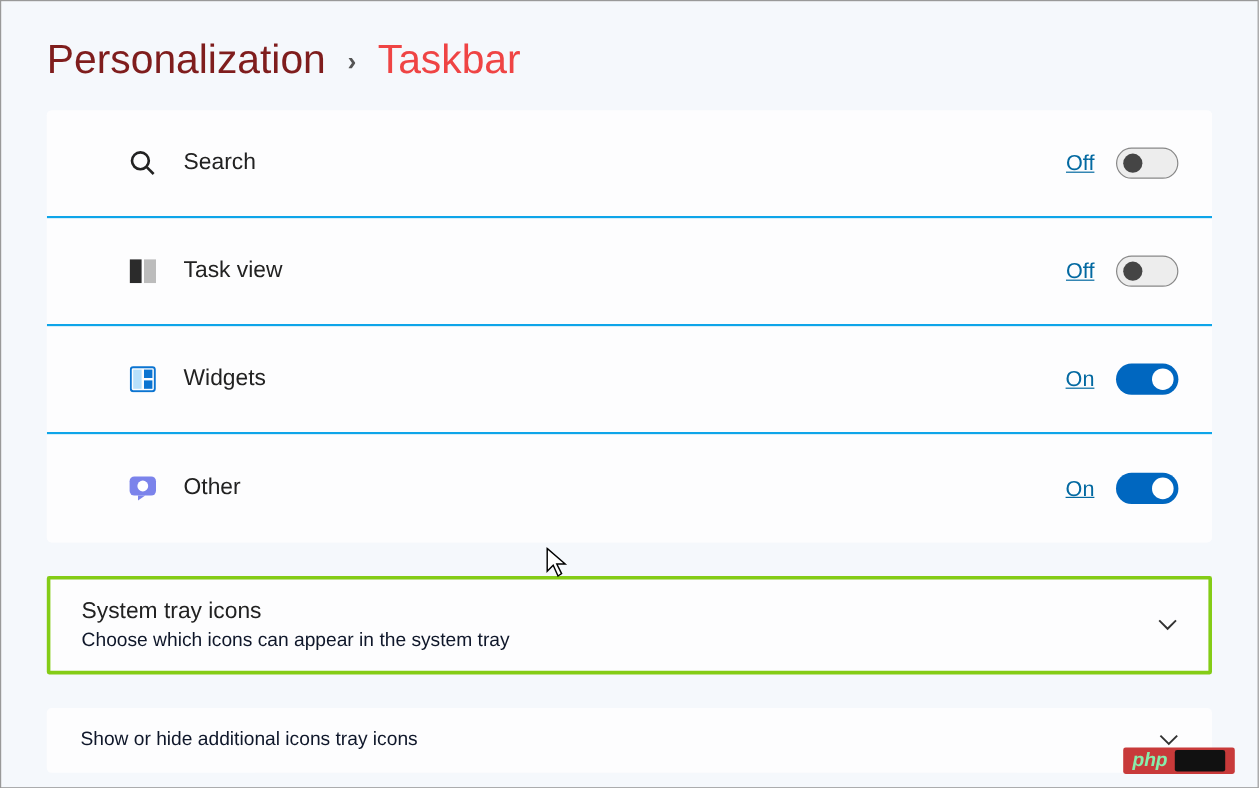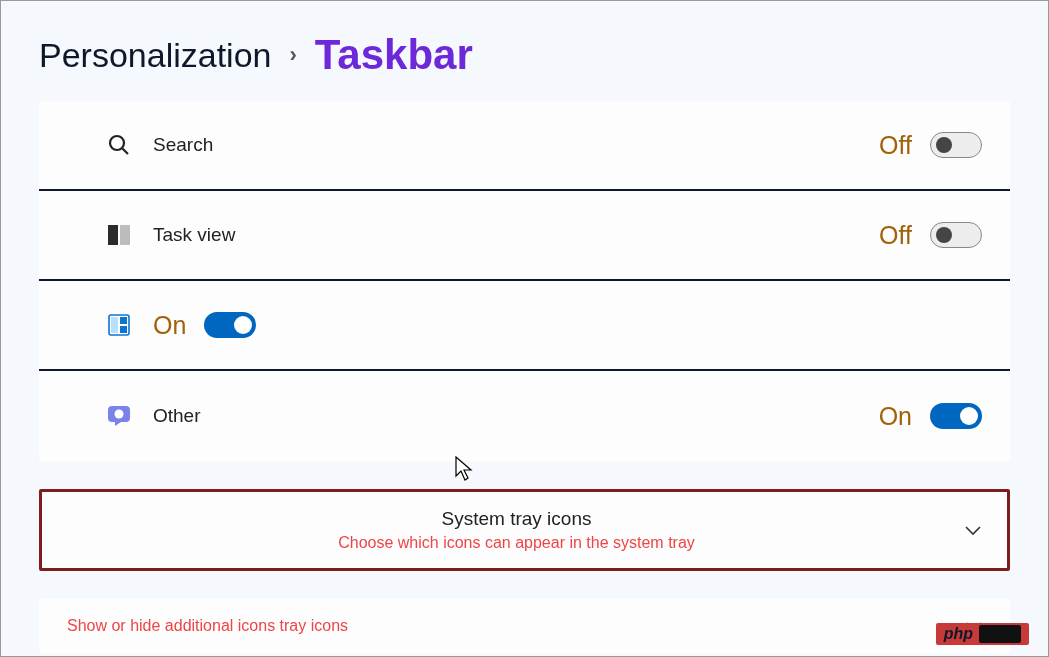--- a/index.html
+++ b/index.html
@@ -20,66 +20,67 @@
   }
   .breadcrumb {
     display: flex;
     align-items: center;
     gap: 18px;
     margin-bottom: 22px;
   }
   .breadcrumb-parent {
     font-size: 34px;
     font-weight: 400;
-    color: #0f172a;
+    color: #7f1d1d;
   }
   .breadcrumb-caret {
     font-size: 22px;
     color: #555;
     font-weight: 600;
   }
   .breadcrumb-current {
-    font-size: 42px;
-    font-weight: 700;
-    color: #6d28d9;
+    font-size: 34px;
+    font-weight: 400;
+    color: #ef4444;
   }
   .item-list {
     background: #fdfdfe;
     border-radius: 4px;
     overflow: hidden;
   }
   .item-row {
     display: flex;
     align-items: center;
     height: 90px;
     padding: 0 28px 0 68px;
-    border-bottom: 2px solid #0f172a;
+    border-bottom: 2px solid #0ea5e9;
     background: #fdfdfe;
   }
   .item-row:last-child {
     border-bottom: none;
   }
   .item-icon {
     width: 24px;
     height: 24px;
     display: flex;
     align-items: center;
     justify-content: center;
     margin-right: 22px;
     flex-shrink: 0;
   }
   .item-label {
     font-size: 19px;
     color: #222;
     flex: 1;
   }
   .state-label {
-    font-size: 25px;
-    color: #a16207;
+    font-size: 18px;
+    color: #0369a1;
     margin-right: 18px;
+    text-decoration: underline;
   }
   .toggle {
     width: 52px;
     height: 26px;
     border-radius: 13px;
     position: relative;
     display: inline-block;
   }
   .toggle-off {
     background: #ededed;
@@ -110,54 +111,53 @@
   }
   .section-card {
     background: #fdfdfe;
     border-radius: 4px;
     padding: 18px 28px;
     display: flex;
     align-items: center;
     margin-top: 28px;
   }
   .section-card.highlight {
-    border: 3px solid #7f1d1d;
+    border: 3px solid #84cc16;
     border-radius: 2px;
     padding: 16px 26px;
-    text-align: center;
   }
   .section-text {
     flex: 1;
   }
   .section-title {
     font-size: 19px;
     color: #222;
     margin-bottom: 4px;
   }
   .section-sub {
     font-size: 16px;
-    color: #ef4444;
+    color: #0f172a;
   }
   .chevron {
     font-size: 15px;
     color: #333;
   }
   .cursor {
     position: absolute;
     left: 455px;
     top: 456px;
     pointer-events: none;
     z-index: 100;
   }
   .php-badge {
     position: absolute;
     bottom: 12px;
     right: 20px;
     background: #c83a3a;
-    color: #0f172a;
+    color: #86efac;
     font-weight: bold;
     font-style: italic;
     font-size: 16px;
     padding: 2px 8px;
     border-radius: 2px;
     display: flex;
     align-items: center;
   }
   .php-badge .blackbox {
     width: 42px;
@@ -206,20 +206,21 @@
 
     <div class="item-row">
       <span class="item-icon">
         <svg width="22" height="22" viewBox="0 0 22 22">
           <rect x="1" y="1" width="20" height="20" rx="2" fill="none" stroke="#0b74d1" stroke-width="1.6"></rect>
           <rect x="3" y="3" width="7" height="16" fill="#b7e0fb"></rect>
           <rect x="12" y="3" width="7" height="7" fill="#0b74d1"></rect>
           <rect x="12" y="12" width="7" height="7" fill="#0b74d1"></rect>
         </svg>
       </span>
+      <span class="item-label">Widgets</span>
       <span class="state-label">On</span>
       <span class="toggle toggle-on"></span>
     </div>
 
     <div class="item-row">
       <span class="item-icon">
         <svg width="24" height="22" viewBox="0 0 24 22">
           <rect x="1" y="1" width="22" height="16" rx="4" fill="#7b83eb"></rect>
           <path d="M8 17 L8 21 L14 17 Z" fill="#7b83eb"></path>
           <circle cx="12" cy="9" r="4.5" fill="#fff"></circle>

